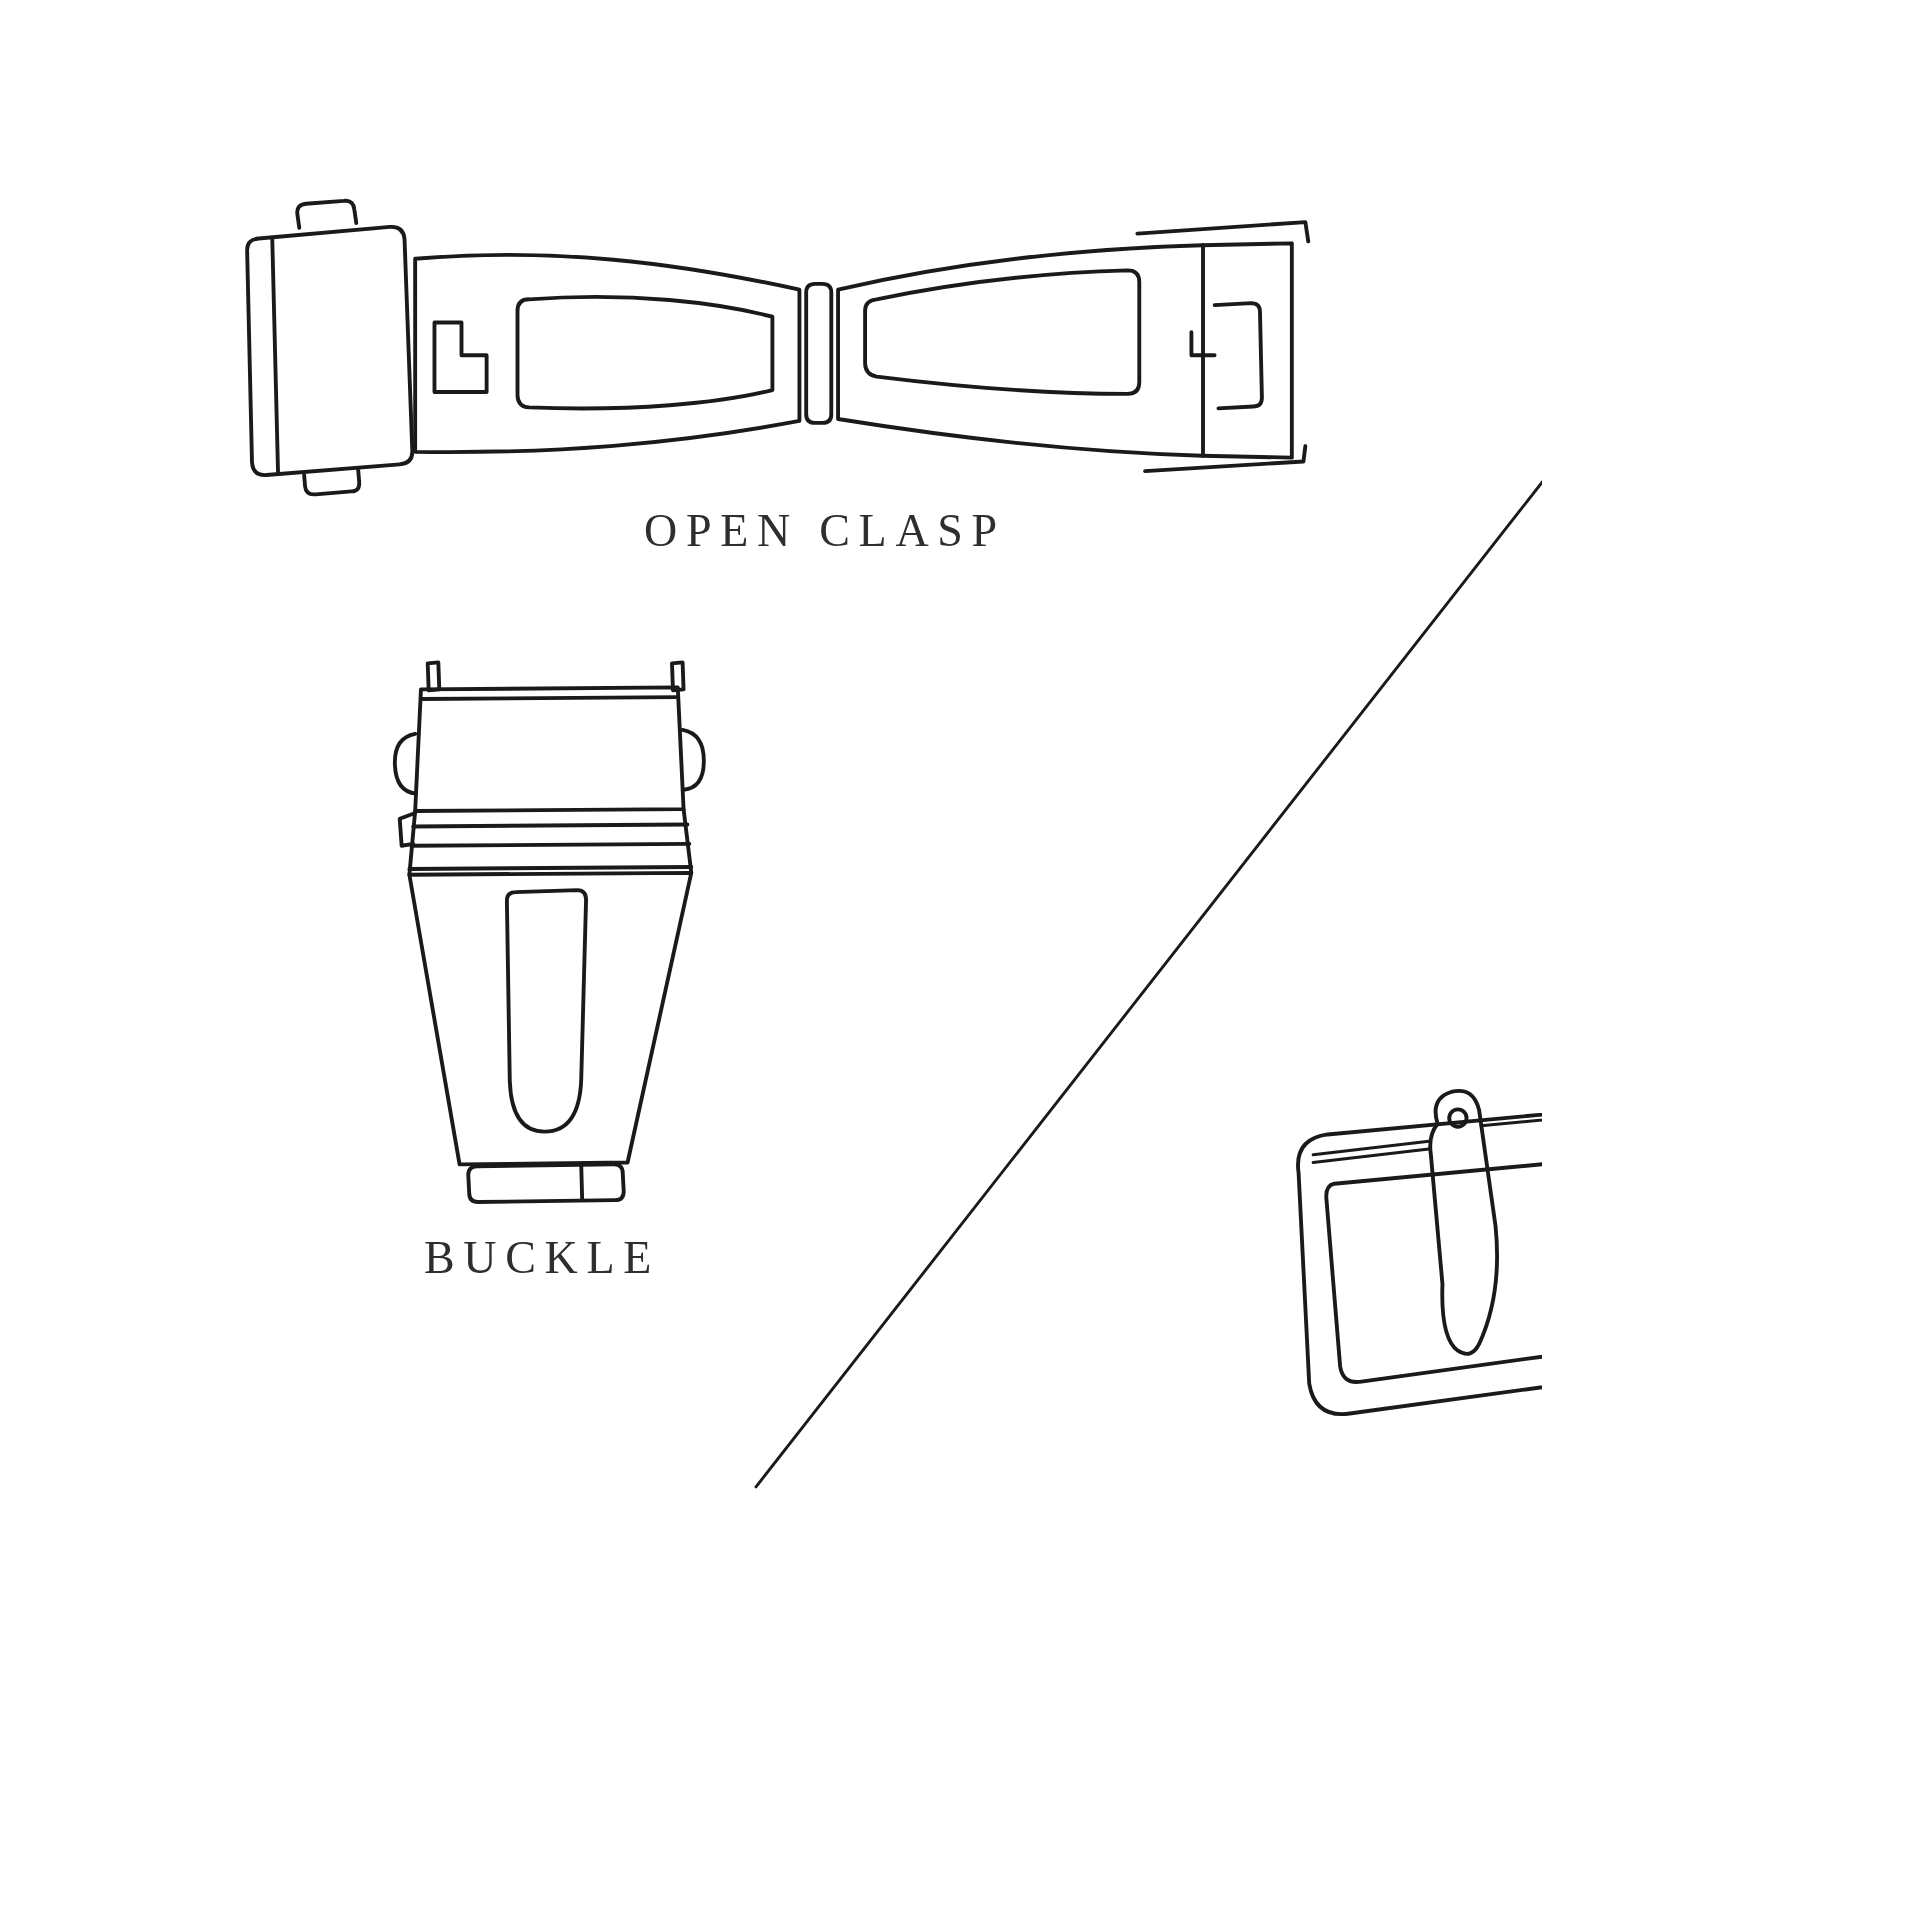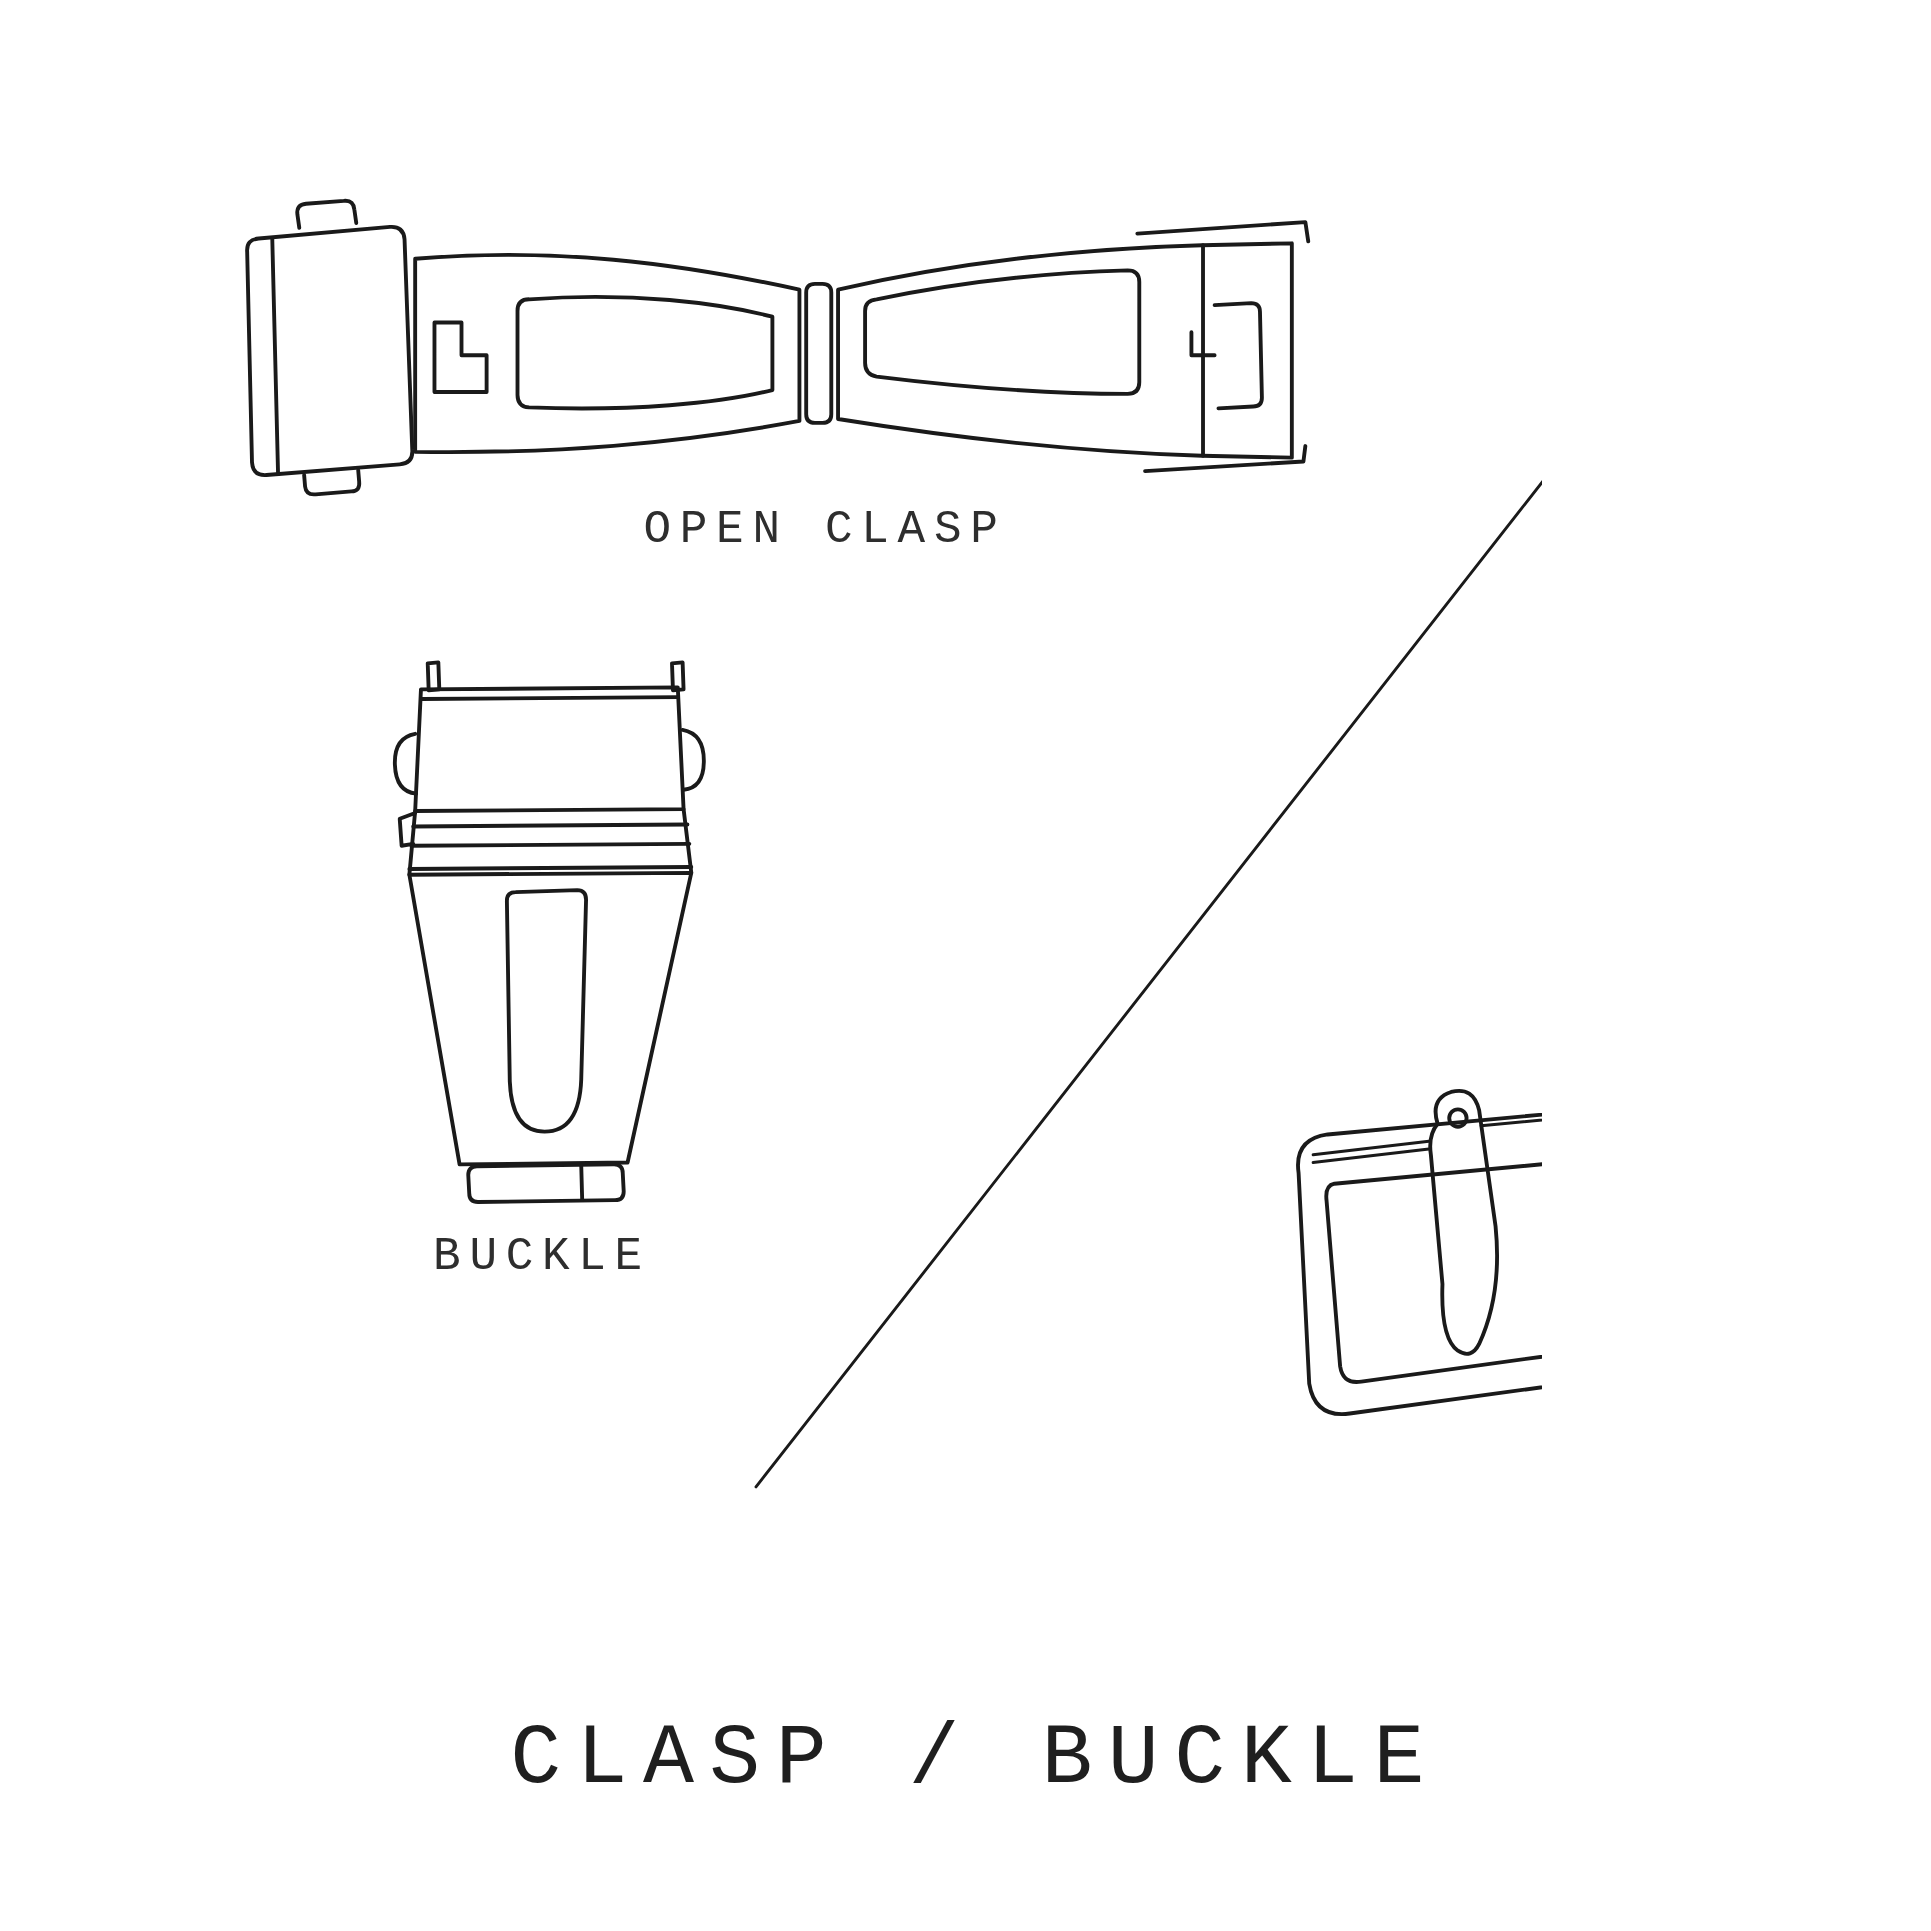--- a/index.html
+++ b/index.html
@@ -6,21 +6,21 @@
     margin: 0;
     padding: 0;
     background: #ffffff;
   }
   .canvas {
     position: relative;
     width: 1542px;
     height: 1931px;
     background: #ffffff;
     overflow: hidden;
-    font-family: Liberation Mono, monospace;
+    font-family: Liberation Serif, serif;
   }
   .art {
     position: absolute;
     inset: 0;
   }
   .caption {
     position: absolute;
     transform: translateX(-50%);
     white-space: nowrap;
     color: #2e2e2e;
@@ -119,16 +119,15 @@
       <circle cx="1510" cy="1158" r="9"></circle>
 
       <path d="M 1489 1164 Q 1481 1138 1503 1131 Q 1526 1125 1532 1150 L 1549 1270 Q 1556 1340 1532 1392 Q 1524 1408 1510 1399 Q 1492 1386 1494 1330 L 1482 1196 Q 1479 1176 1489 1164 Z"></path>
     </g>
   </svg>
 
   <div class="caption caption-open-clasp">OPEN CLASP</div>
 
   <div class="caption caption-closed">BUCKLE</div>
 
-  <div class="diagram-title">CLASP / BUCKLE</div>
 
 </div>
 
 
 </body></html>

